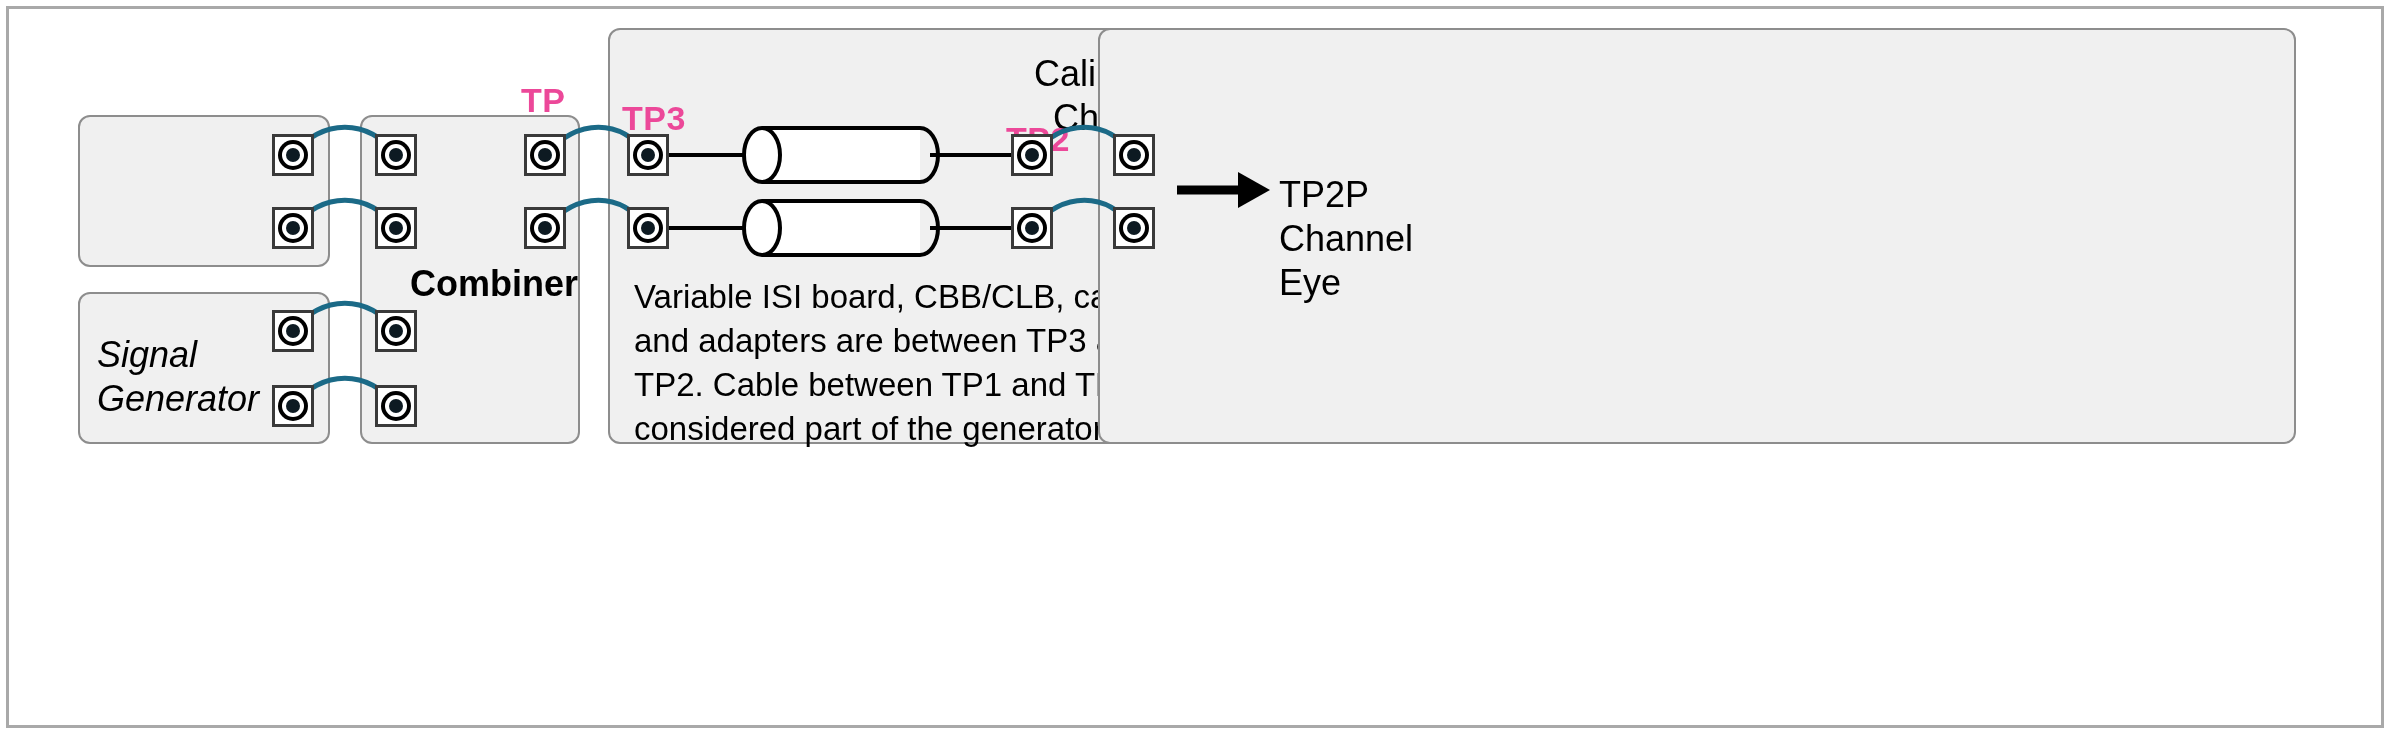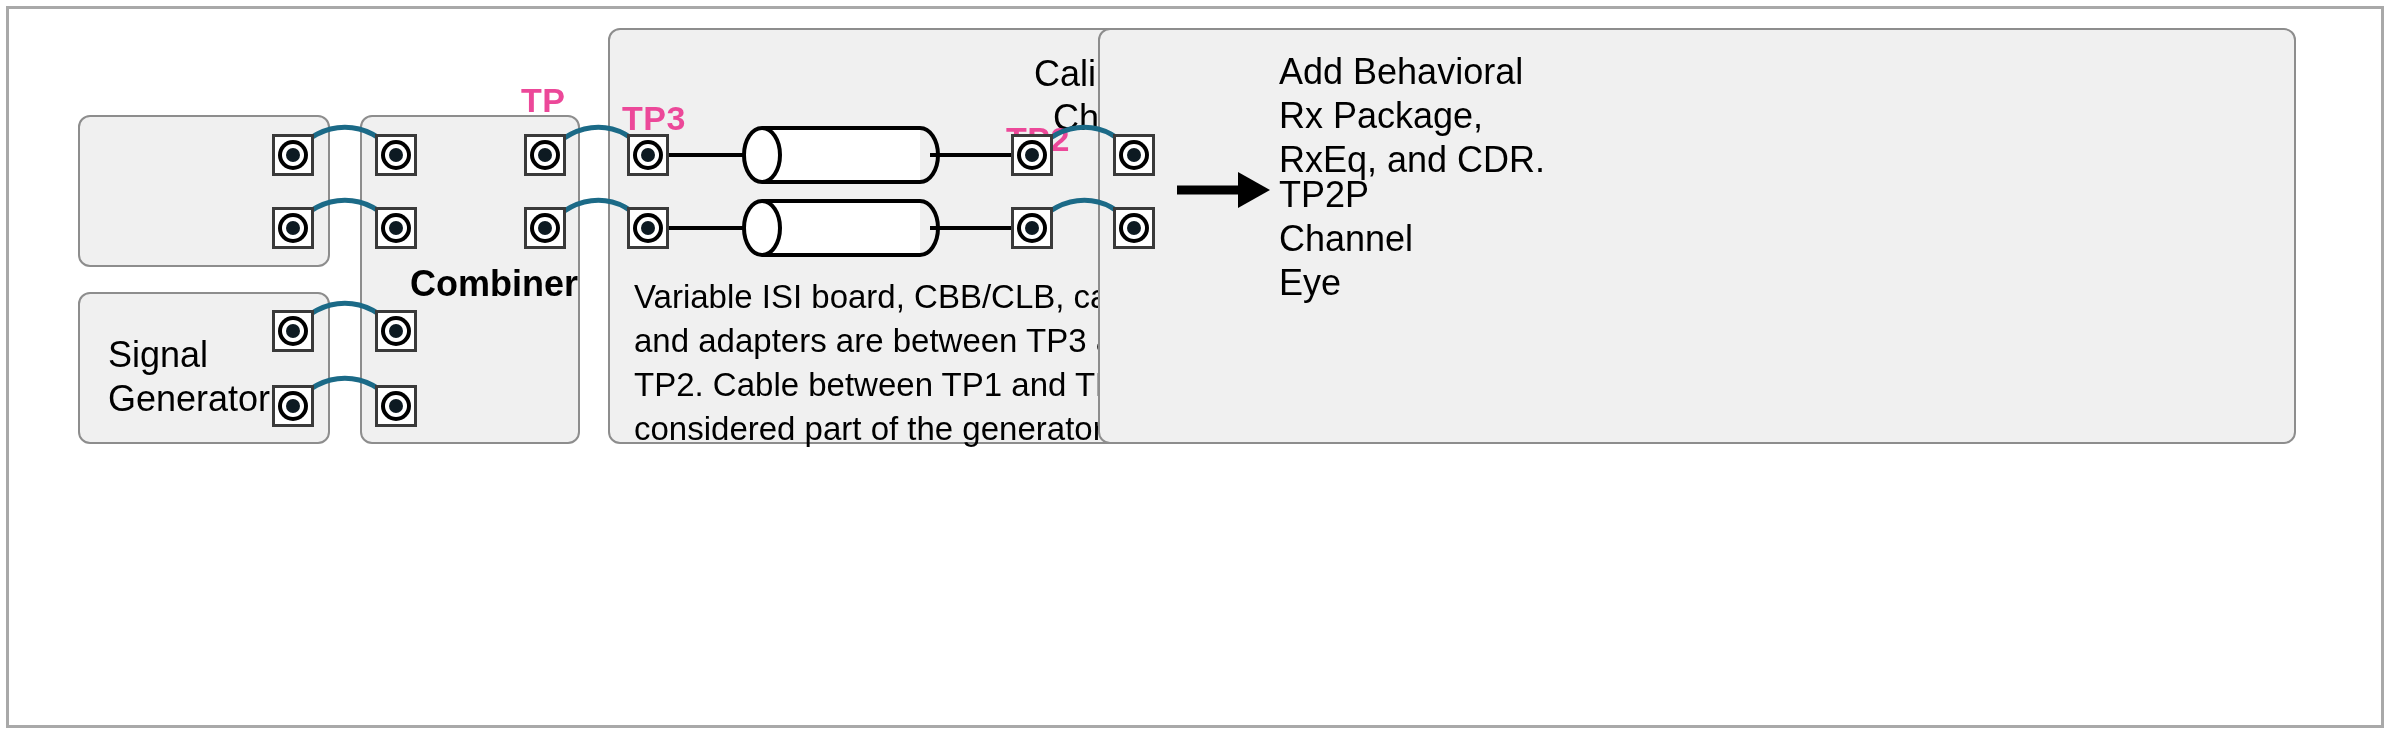--- a/index.html
+++ b/index.html
@@ -88,38 +88,35 @@
 </head>
 <body>
 
 <div id="root">
 
   <div class="outer-frame"></div>
 
   <div class="panel" style="left:78px;top:115px;width:252px;height:152px;"></div>
 
   <div class="panel" style="left:78px;top:292px;width:252px;height:152px;"></div>
-  <div class="panel-label" style="left:108px;top:333px;width:210px;">Signal
+  <div class="panel-label" style="left:97px;top:333px;width:210px;font-style:italic;">Signal
 Generator</div>
 
   <div class="panel" style="left:360px;top:115px;width:220px;height:329px;"></div>
   <div class="panel-label" style="left:410px;top:262px;width:200px;font-weight:bold;">Combiner</div>
 
   <div class="panel" style="left:608px;top:28px;width:1021px;height:416px;"></div>
   <div class="panel-label" style="left:740px;top:52px;width:760px;text-align:center;">Calibration
 Channel</div>
   <div class="note-text" style="left:634px;top:275px;width:960px;">Variable ISI board, CBB/CLB, cables
 and adapters are between TP3 and
 TP2. Cable between TP1 and TP3 is
 considered part of the generator.</div>
 
   <div class="panel" style="left:1098px;top:28px;width:1198px;height:416px;"></div>
-  <div class="panel-label" style="left:1279px;top:50px;width:420px;">Add Behavioral
-Rx Package,
-RxEq, and CDR.</div>
   <div class="panel-label" style="left:1279px;top:173px;width:320px;">TP2P
 Channel
 Eye</div>
 
   <div class="tp-label" style="left:521px;top:81px;">TP</div>
   <div class="tp-label" style="left:622px;top:99px;">TP3</div>
   <div class="tp-label" style="left:1006px;top:100px;margin-top:20px;">TP2</div>
 
   <svg class="svg-layer" viewBox="0 0 2394 738" xmlns="http://www.w3.org/2000/svg">
     <g fill="none" stroke="#1b6a87" stroke-width="5" stroke-linecap="round">

